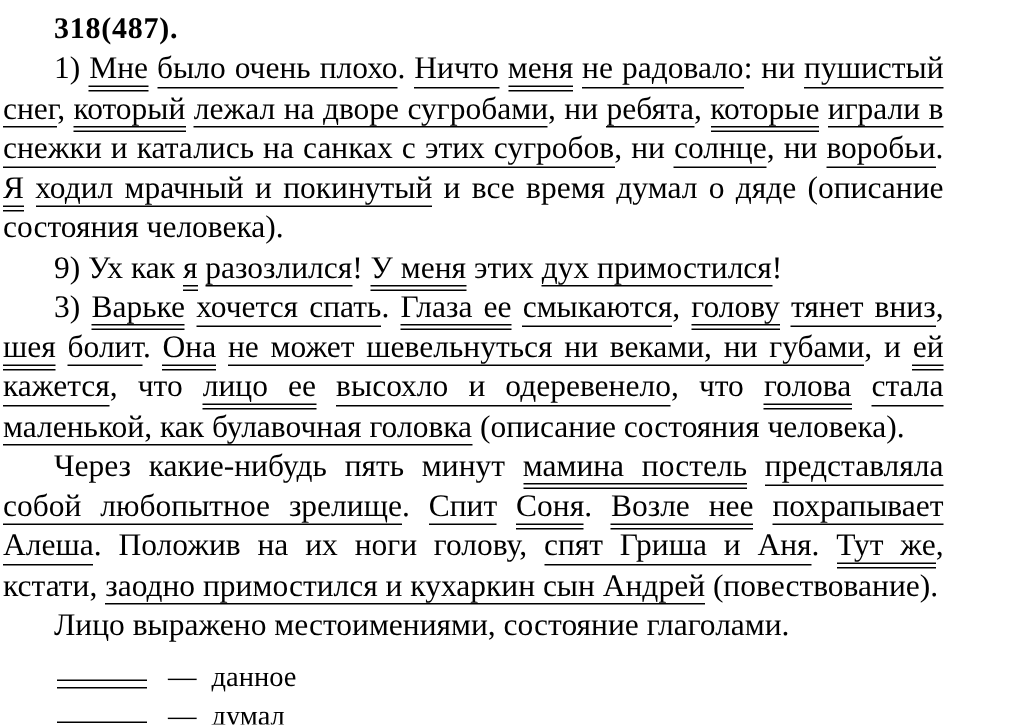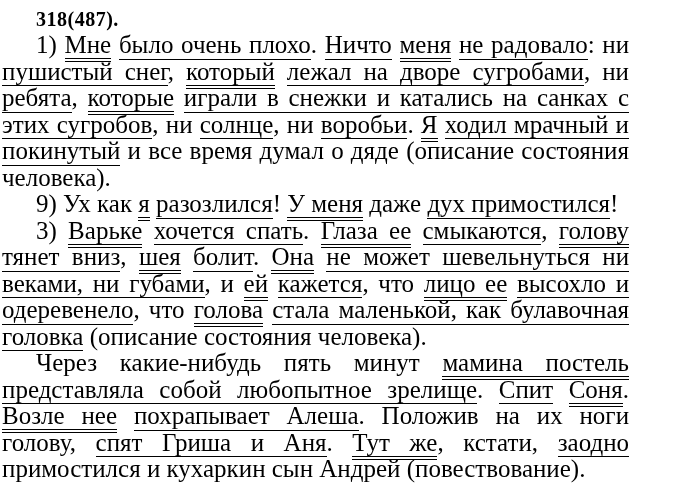--- a/index.html
+++ b/index.html
@@ -21,21 +21,21 @@
   }
   .title {
     font-size: 20px;
     font-weight: bold;
     line-height: 26px;
     margin-left: 34px;
     letter-spacing: 0.5px;
   }
   .para {
     margin: 0;
-    font-size: 25px;
+    font-size: 21px;
     line-height: 26.5px;
     text-align: justify;
     text-indent: 34px;
     font-weight: 500;
   }
   
   .u-new {
     border-bottom: 1.5px solid #000;
     padding-bottom: 0.5px;
   }
@@ -72,23 +72,24 @@
   }
 </style>
 </head>
 <body>
 
 <div class="doc">
   <div class="title">318(487).</div>
 
   <div id="doc-body">
       <p class="para"><span>1) </span><span class="u-given">Мне</span><span> </span><span class="u-new">было очень плохо</span><span>. </span><span class="u-new">Ничто</span><span> </span><span class="u-given">меня</span><span> </span><span class="u-new">не радовало</span><span>: ни </span><span class="u-new">пушистый снег</span><span>, </span><span class="u-given">который</span><span> </span><span class="u-new">лежал на дворе сугробами</span><span>, ни </span><span class="u-new">ребята</span><span>, </span><span class="u-given">которые</span><span> </span><span class="u-new">играли в снежки и катались на санках с этих сугробов</span><span>, ни </span><span class="u-new">солнце</span><span>, ни </span><span class="u-new">воробьи</span><span>. </span><span class="u-given">Я</span><span> </span><span class="u-new">ходил мрачный и покинутый</span><span> и все время думал о дяде (описание состояния человека).</span></p>
-      <p class="para"><span>9) Ух как </span><span class="u-given">я</span><span> </span><span class="u-new">разозлился</span><span>! </span><span class="u-given">У меня</span><span> даже </span><span class="u-new">дух примостился</span><span>!</span></p>
+      <p class="para"><span>9) Ух как </span><span class="u-given">я</span><span> </span><span class="u-new">разозлился</span><span>! </span><span class="u-given">У меня</span><span> этих </span><span class="u-new">дух примостился</span><span>!</span></p>
       <p class="para"><span>3) </span><span class="u-given">Варьке</span><span> </span><span class="u-new">хочется спать</span><span>. </span><span class="u-given">Глаза ее</span><span> </span><span class="u-new">смыкаются</span><span>, </span><span class="u-given">голову</span><span> </span><span class="u-new">тянет вниз</span><span>, </span><span class="u-given">шея</span><span> </span><span class="u-new">болит</span><span>. </span><span class="u-given">Она</span><span> </span><span class="u-new">не может шевельнуться ни веками, ни губами</span><span>, и </span><span class="u-given">ей</span><span> </span><span class="u-new">кажется</span><span>, что </span><span class="u-given">лицо ее</span><span> </span><span class="u-new">высохло и одеревенело</span><span>, что </span><span class="u-given">голова</span><span> </span><span class="u-new">стала маленькой, как булавочная головка</span><span> (описание состояния человека).</span></p>
       <p class="para"><span>Через какие-нибудь пять минут </span><span class="u-given">мамина постель</span><span> </span><span class="u-new">представляла собой любопытное зрелище</span><span>. </span><span class="u-new">Спит</span><span> </span><span class="u-given">Соня</span><span>. </span><span class="u-given">Возле нее</span><span> </span><span class="u-new">похрапывает Алеша</span><span>. Положив на их ноги голову, </span><span class="u-new">спят Гриша и Аня</span><span>. </span><span class="u-given">Тут же</span><span>, кстати, </span><span class="u-new">заодно примостился и кухаркин сын Андрей</span><span> (повествование).</span></p>
+      <p class="para"><span>Лицо выражено местоимениями, состояние глаголами.</span></p>
     </div>
 
   <div class="legend" id="legend">
       <div class="legend-row">
         <span class="legend-line double"></span>
         <span class="legend-dash">—</span>
         <span>данное</span>
       </div>
       <div class="legend-row">
         <span class="legend-line single"></span>

